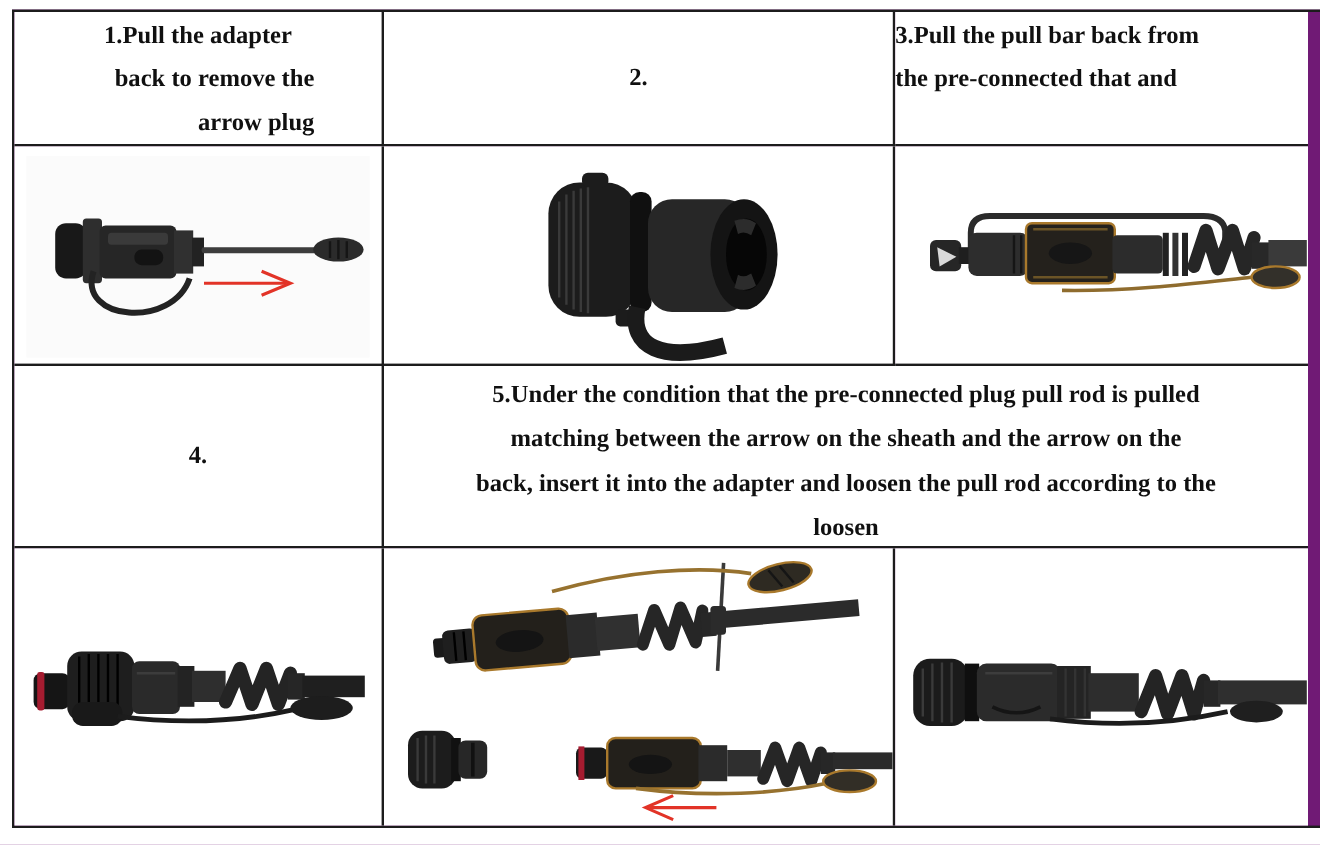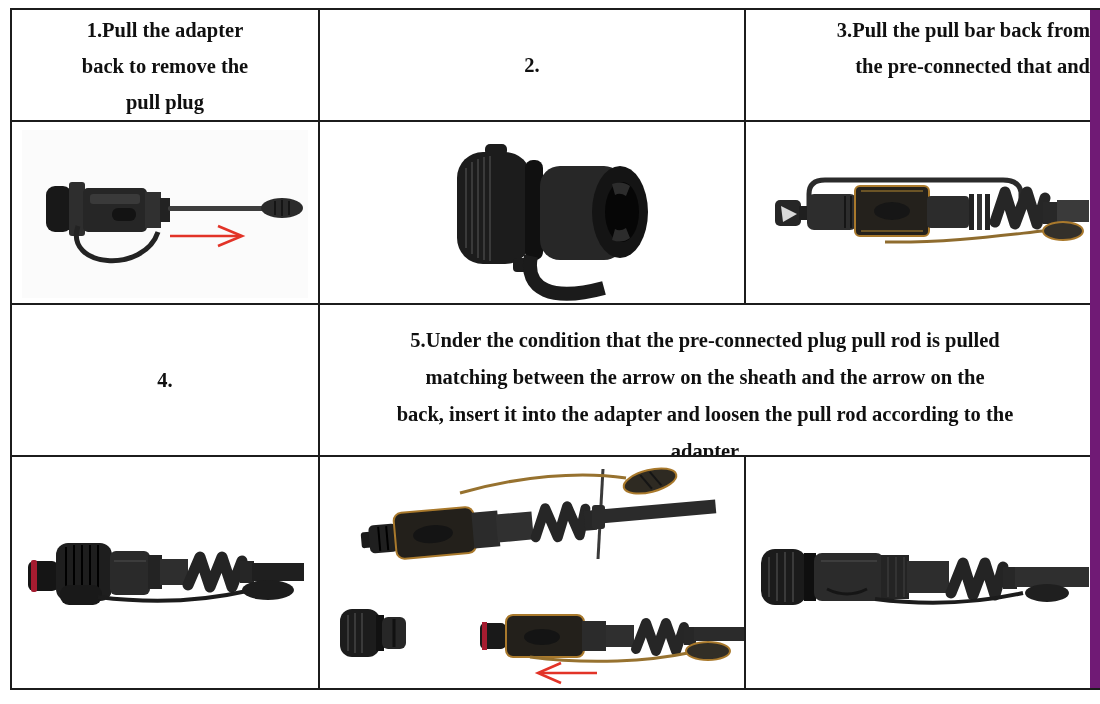--- a/index.html
+++ b/index.html
@@ -14,38 +14,38 @@
     grid-template-rows:112px 183px 152px 231px;
     border:2px solid #1c1c1c;background:#701a75;
   }
   .cell{box-sizing:border-box;position:relative;overflow:hidden;background:#fff;}
   .b-r{border-right:2px solid #1c1c1c;}
   .b-b{border-bottom:2px solid #1c1c1c;}
   .txt{font-weight:bold;font-size:20.5px;line-height:36px;white-space:nowrap;}
   .center-both{display:flex;align-items:center;justify-content:center;}
   .ln{white-space:nowrap;}
   .ln.c{text-align:center;}
-  .ln.l{text-align:center;}
+  .ln.l{text-align:right;}
   .step1{padding:2px 56px 0 56px;}
   .step3{padding-top:2px;}
-  .step3 .ln{text-align:right;margin-left:20px;}
-  .step5{padding-top:17px;}
+  .step3 .ln{text-align:left;}
+  .step5{padding-top:6px;}
   .step5 .ln{text-align:center;line-height:37px;}
   .photo{display:flex;align-items:stretch;justify-content:stretch;}
   .photo svg{width:100%;height:100%;display:block;}
 </style>
 </head>
 <body>
 
 <div class="grid">
 
   <div class="cell b-r b-b txt step1">
     <div class="ln c">1.Pull the adapter</div>
     <div class="ln l">back to remove the</div>
-    <div class="ln l">pull plug</div>
+    <div class="ln l">arrow plug</div>
   </div>
   <div class="cell b-r b-b txt center-both">
     <span>2.</span>
   </div>
   <div class="cell b-b txt step3">
     <div class="ln">3.Pull the pull bar back from</div>
     <div class="ln">the pre-connected that and</div>
   </div>
 
   <div class="cell b-r b-b photo">
@@ -130,21 +130,21 @@
     </svg>
   </div>
 
   <div class="cell b-r b-b txt center-both">
     <span>4.</span>
   </div>
   <div class="cell b-b txt step5" style="grid-column:2/4;">
     <div class="ln">5.Under the condition that the pre-connected plug pull rod is pulled</div>
     <div class="ln">matching between the arrow on the sheath and the arrow on the</div>
     <div class="ln">back, insert it into the adapter and loosen the pull rod according to the</div>
-    <div class="ln">adapter</div>
+    <div class="ln">loosen</div>
   </div>
 
   <div class="cell b-r photo">
     <svg viewBox="0 0 306 231" preserveAspectRatio="xMidYMid meet">
       <g>
         <rect x="16" y="104" width="30" height="30" rx="6" fill="#151515"></rect>
         <rect x="19" y="103" width="6" height="32" rx="2" fill="#a51c30"></rect>
         <rect x="44" y="86" width="56" height="58" rx="12" fill="#1e1e1e"></rect>
         <g stroke="#000000" stroke-width="2">
           <line x1="54" y1="90" x2="54" y2="140"></line>

